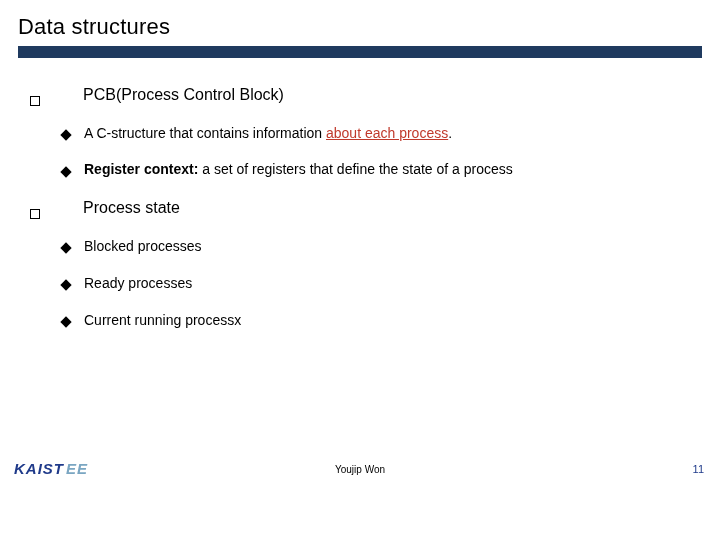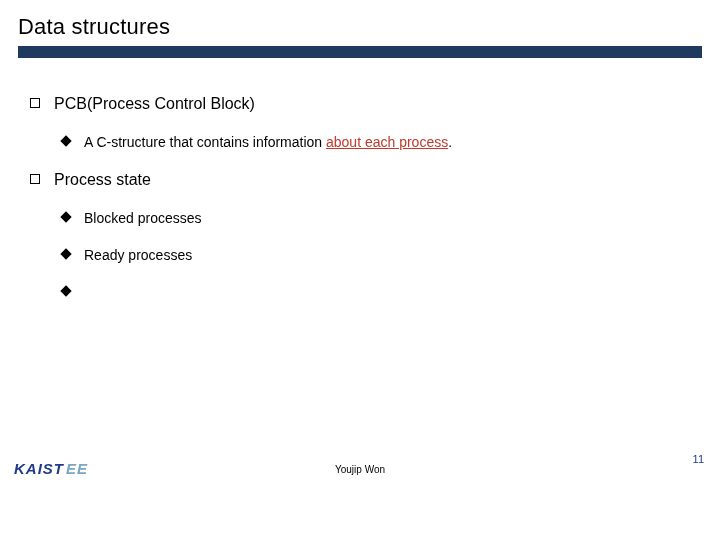--- a/index.html
+++ b/index.html
@@ -5,38 +5,38 @@
   * { margin: 0; padding: 0; box-sizing: border-box; }
   html, body { width: 720px; height: 540px; font-family: Arial, Helvetica, sans-serif; background: #fff; color: #000; }
   .slide { position: relative; width: 720px; height: 487px; }
 
   .title-wrap { padding: 14px 18px 0 18px; }
   .title { font-size: 22px; font-weight: 400; letter-spacing: .2px; }
   .title-bar { margin-top: 6px; height: 12px; background: #1f3a5f; width: 100%; }
 
   .content { padding: 22px 18px 0 30px; font-size: 14px; line-height: 1.35; }
 
-  .li-1 { display: flex; align-items: flex-start; margin-top: 13px; }
+  .li-1 { display: flex; align-items: flex-end; margin-top: 4px; gap: 29px; }
   .li-1 .bullet-sq { width: 10px; height: 10px; border: 1.5px solid #000; margin-top: 5px; flex: 0 0 auto; }
   .li-1 .text { margin-left: 14px; font-size: 16px; font-weight: 400; }
 
   .sublist { margin-left: 30px; margin-top: 18px; }
-  .li-2 { display: flex; align-items: flex-start; margin-bottom: 18px; font-size: 14px; }
+  .li-2 { display: flex; align-items: center; margin-bottom: 18px; font-size: 14px; }
   .li-2 .diamond { width: 8px; height: 8px; background: #000; transform: rotate(45deg); margin-top: 4px; margin-left: 2px; flex: 0 0 auto; }
   .li-2 .text { margin-left: 14px; }
 
   .hl { color: #c0392b; text-decoration: underline; }
   .bold { font-weight: 700; }
 
   .footer { position: absolute; left: 0; right: 0; bottom: 10px; height: 24px; }
   .logo { position: absolute; left: 14px; bottom: 0; display: flex; align-items: baseline; gap: 4px; }
   .logo-main { font-family: Arial, sans-serif; font-weight: 900; letter-spacing: 1px; font-size: 15px; color: #1f3a8a; font-style: italic; }
   .logo-sub  { font-family: Arial, sans-serif; font-weight: 900; letter-spacing: 1px; font-size: 15px; color: #7aa6c2; font-style: italic; margin-left: -2px; }
   .author { position: absolute; left: 0; right: 0; bottom: 2px; text-align: center; font-size: 10px; color: #000; }
-  .pagenum { position: absolute; right: 16px; bottom: 12px; font-size: 11px; color: #1f3a8a; }
+  .pagenum { position: absolute; right: 16px; bottom: 2px; font-size: 11px; color: #1f3a8a; }
 </style>
 </head>
 <body>
 
 <div class="slide">
 
   <div class="title-wrap">
     <div class="title">Data structures</div>
     <div class="title-bar"></div>
   </div>
@@ -47,37 +47,44 @@
       <span class="bullet-sq"></span>
       <span class="text">PCB(Process Control Block)</span>
     </div>
     <div class="sublist">
       <div class="li-2">
         <span class="diamond"></span>
         <span class="text">
           <span>A C-structure that contains information </span><span class="hl">about each process</span><span>.</span>
         </span>
       </div>
+      <div class="li-2">
+        <span class="diamond"></span>
+        <span class="text">
+          <span class="bold">Register context:</span><span>  a set of registers that define the state of a process</span>
+        </span>
+      </div>
     </div>
 
     <div class="li-1">
       <span class="bullet-sq"></span>
       <span class="text">Process state</span>
     </div>
     <div class="sublist">
       <div class="li-2">
         <span class="diamond"></span>
         <span class="text">Blocked processes</span>
       </div>
       <div class="li-2">
         <span class="diamond"></span>
         <span class="text">Ready processes</span>
       </div>
       <div class="li-2">
         <span class="diamond"></span>
+        <span class="text">Current running processx</span>
       </div>
     </div>
 
   </div>
 
   <div class="footer">
     <div class="logo">
       <span class="logo-main">KAIST</span>
         <span class="logo-sub">EE</span>
     </div>

